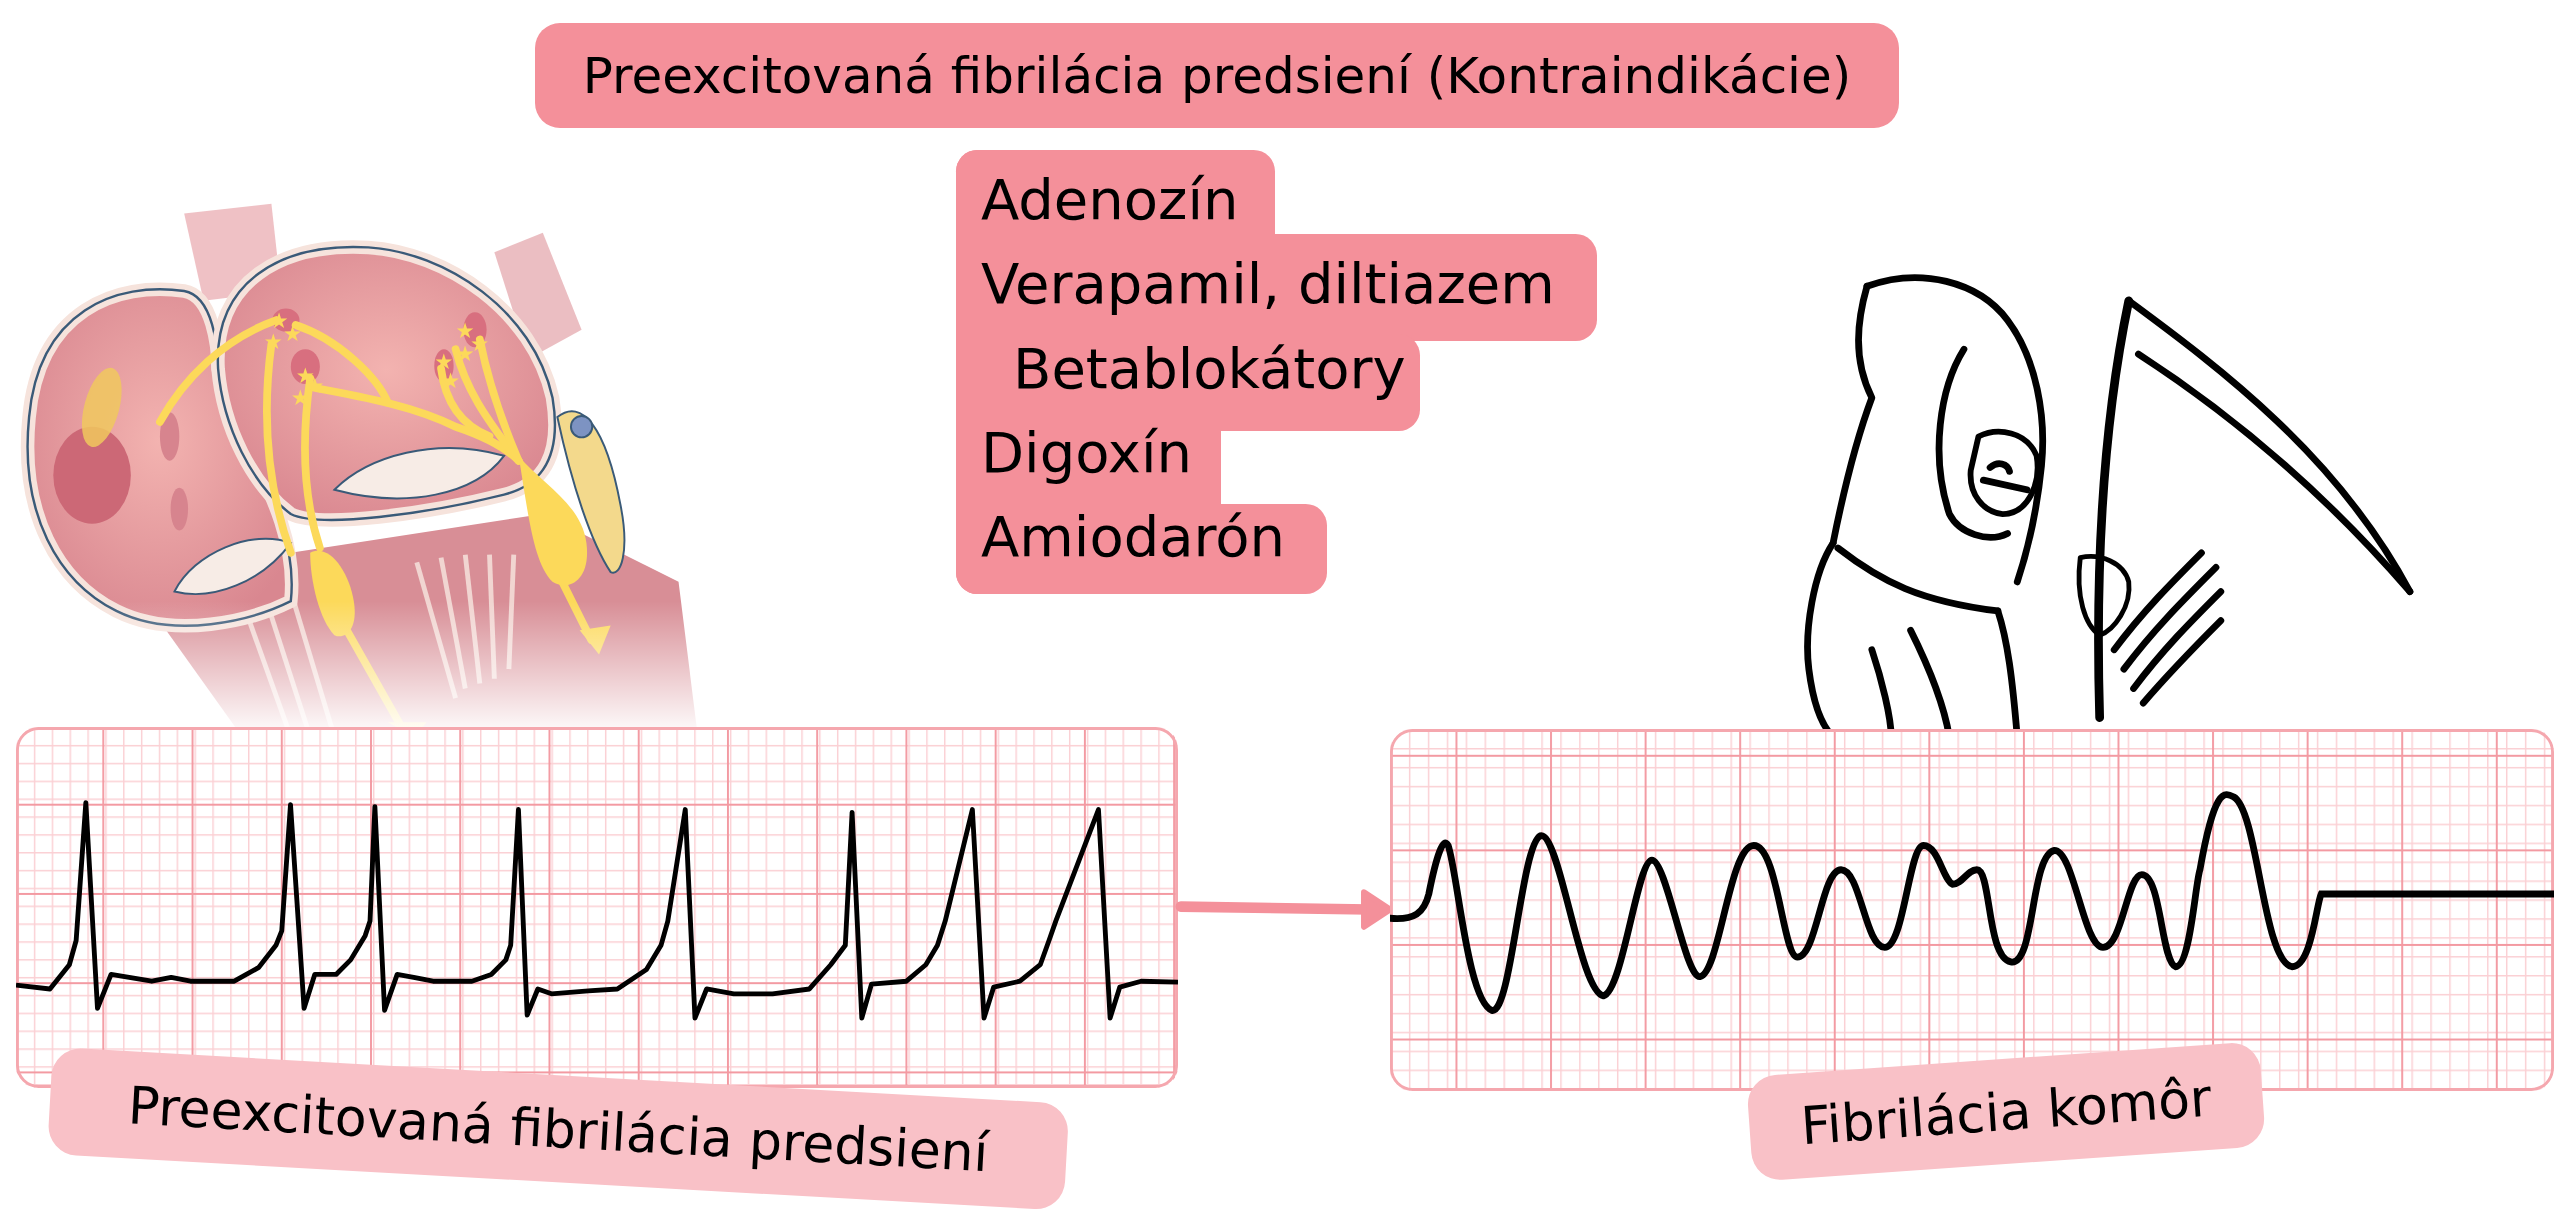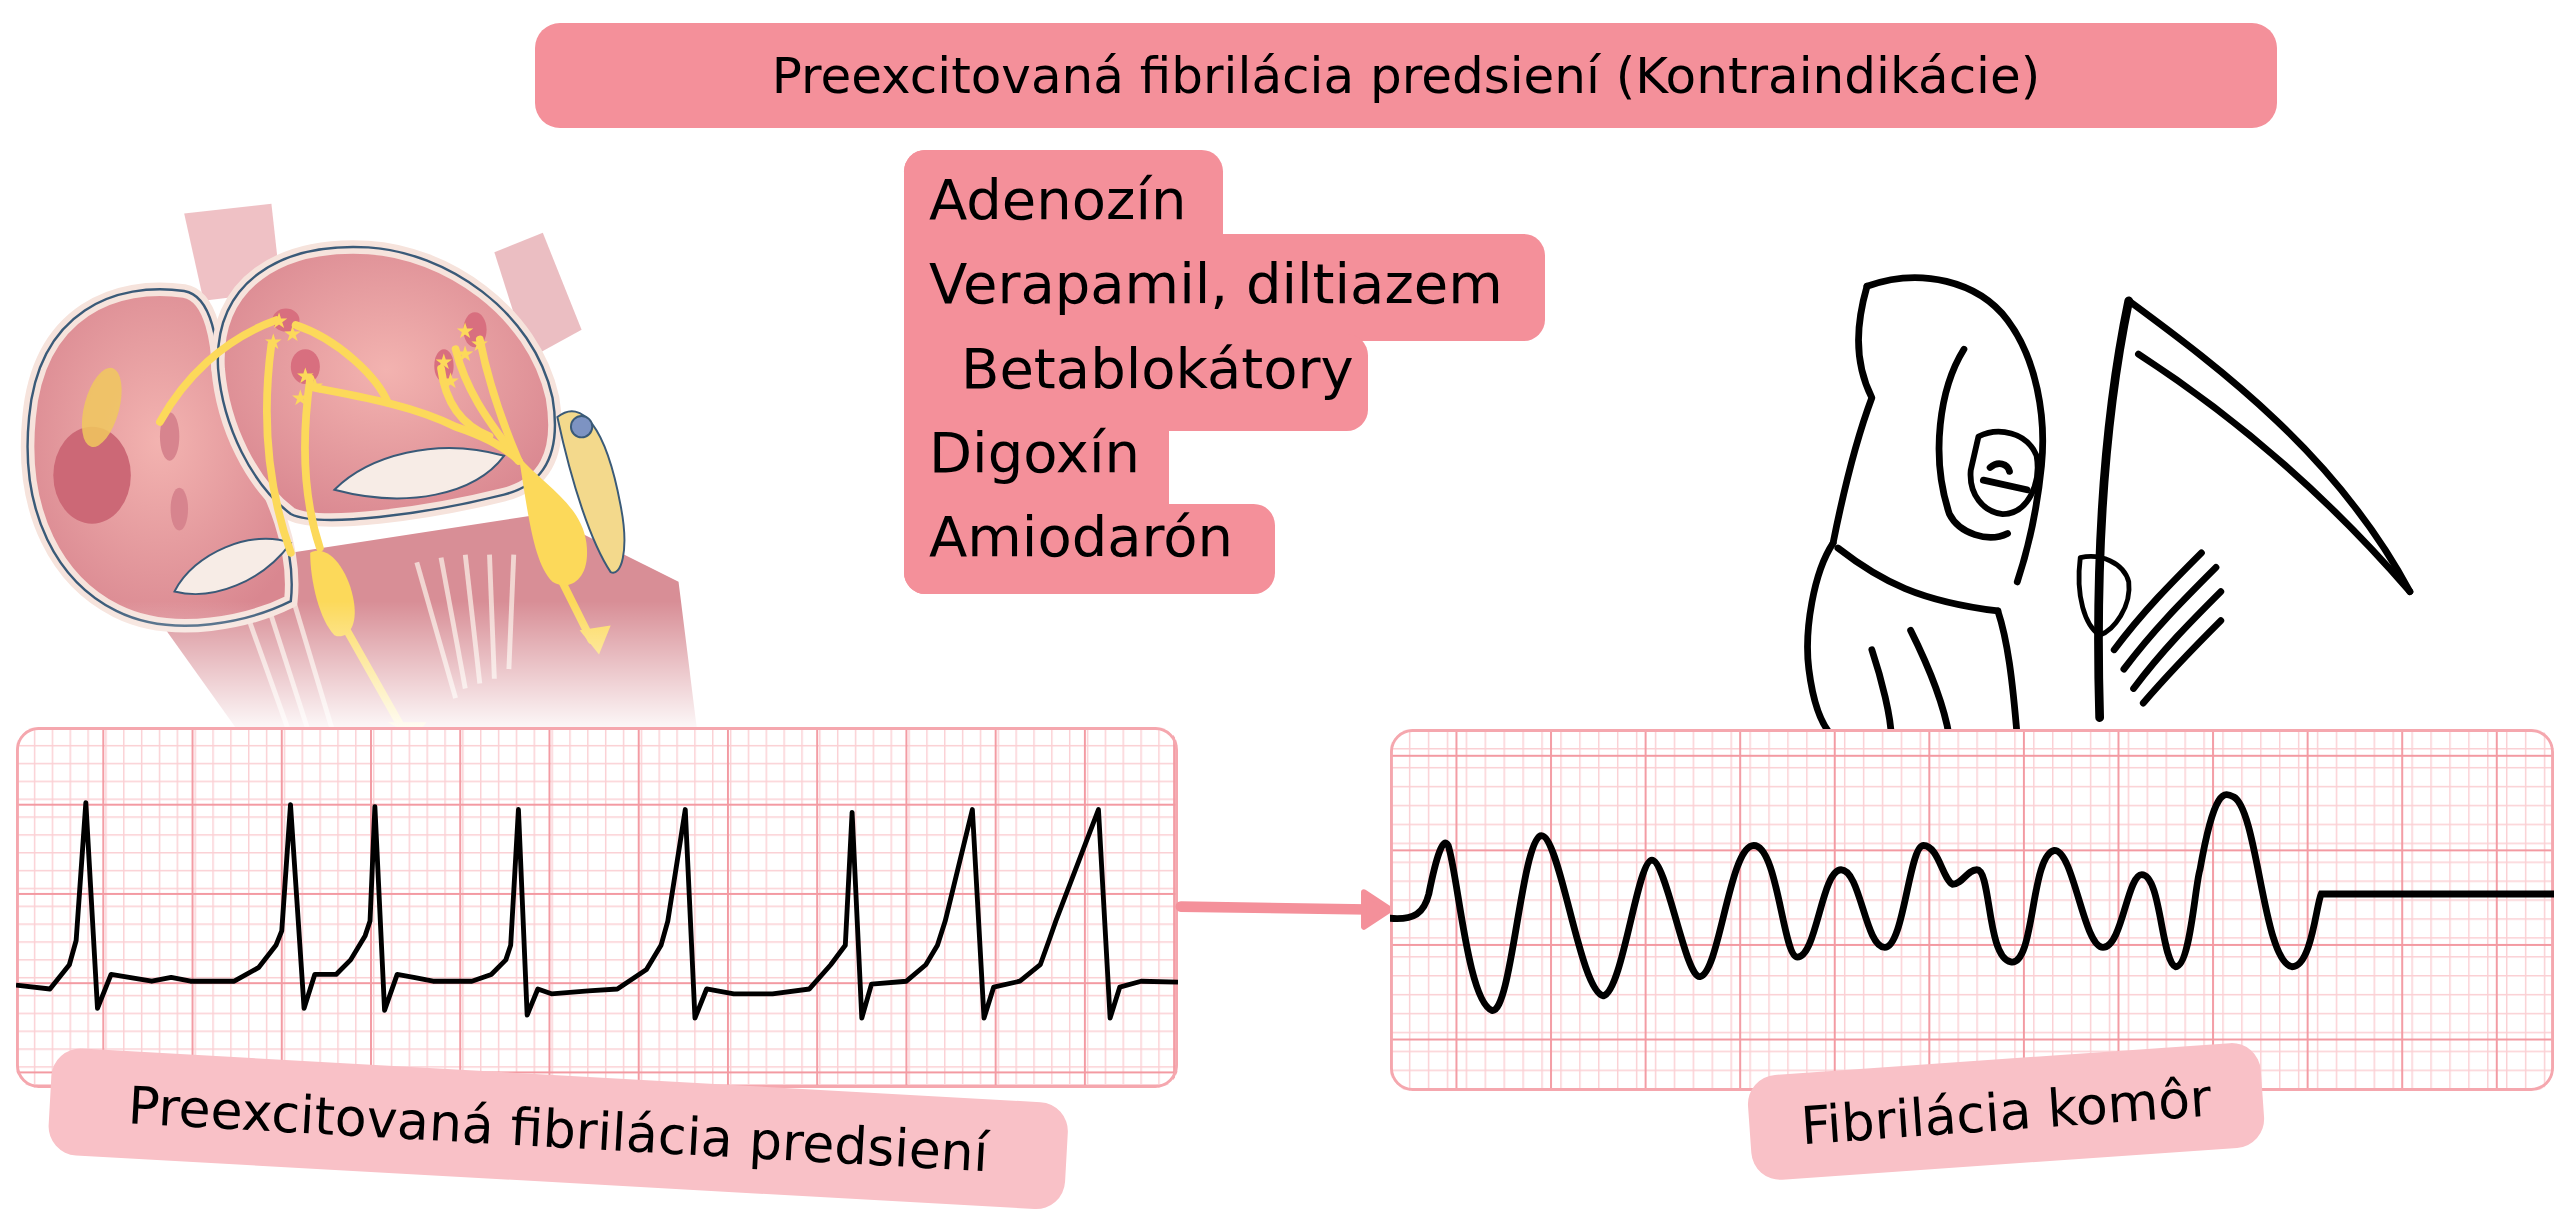--- a/index.html
+++ b/index.html
@@ -1,25 +1,25 @@
 <!DOCTYPE html>
 <html><head>
 <meta charset="utf-8">
 <style>
   html, body { margin: 0; padding: 0; background: #ffffff; }
   body { width: 2576px; height: 1212px; position: relative; overflow: hidden;
          font-family: "DejaVu Sans", "Liberation Sans", sans-serif; color: #000; }
   .abs { position: absolute; }
   .title-box {
-    left: 535px; top: 23px; width: 1742px; height: 105px;
+    left: 535px; top: 23px; width: 1364px; height: 105px;
     background: #f4909a; border-radius: 25px;
     display: flex; align-items: center; justify-content: center;
     font-size: 50px; letter-spacing: 0px; white-space: nowrap;
   }
-  .drug-list { left: 904px; top: 150px; width: 660px; height: 446px; padding-left: 24px; }
+  .drug-list { left: 956px; top: 150px; width: 660px; height: 446px; padding-left: 24px; }
   .drug-seg { position: absolute; left: 0; background: #f4909a; }
   .drug-text {
     position: absolute; left: 25px; font-size: 56px; line-height: 84px;
     white-space: nowrap;
   }
   .ecg { border-radius: 21.3px; overflow: hidden; }
   .label {
     background: #f9c1c7; border-radius: 29px; font-size: 52px;
     display: flex; align-items: center; justify-content: center; white-space: nowrap;
   }

